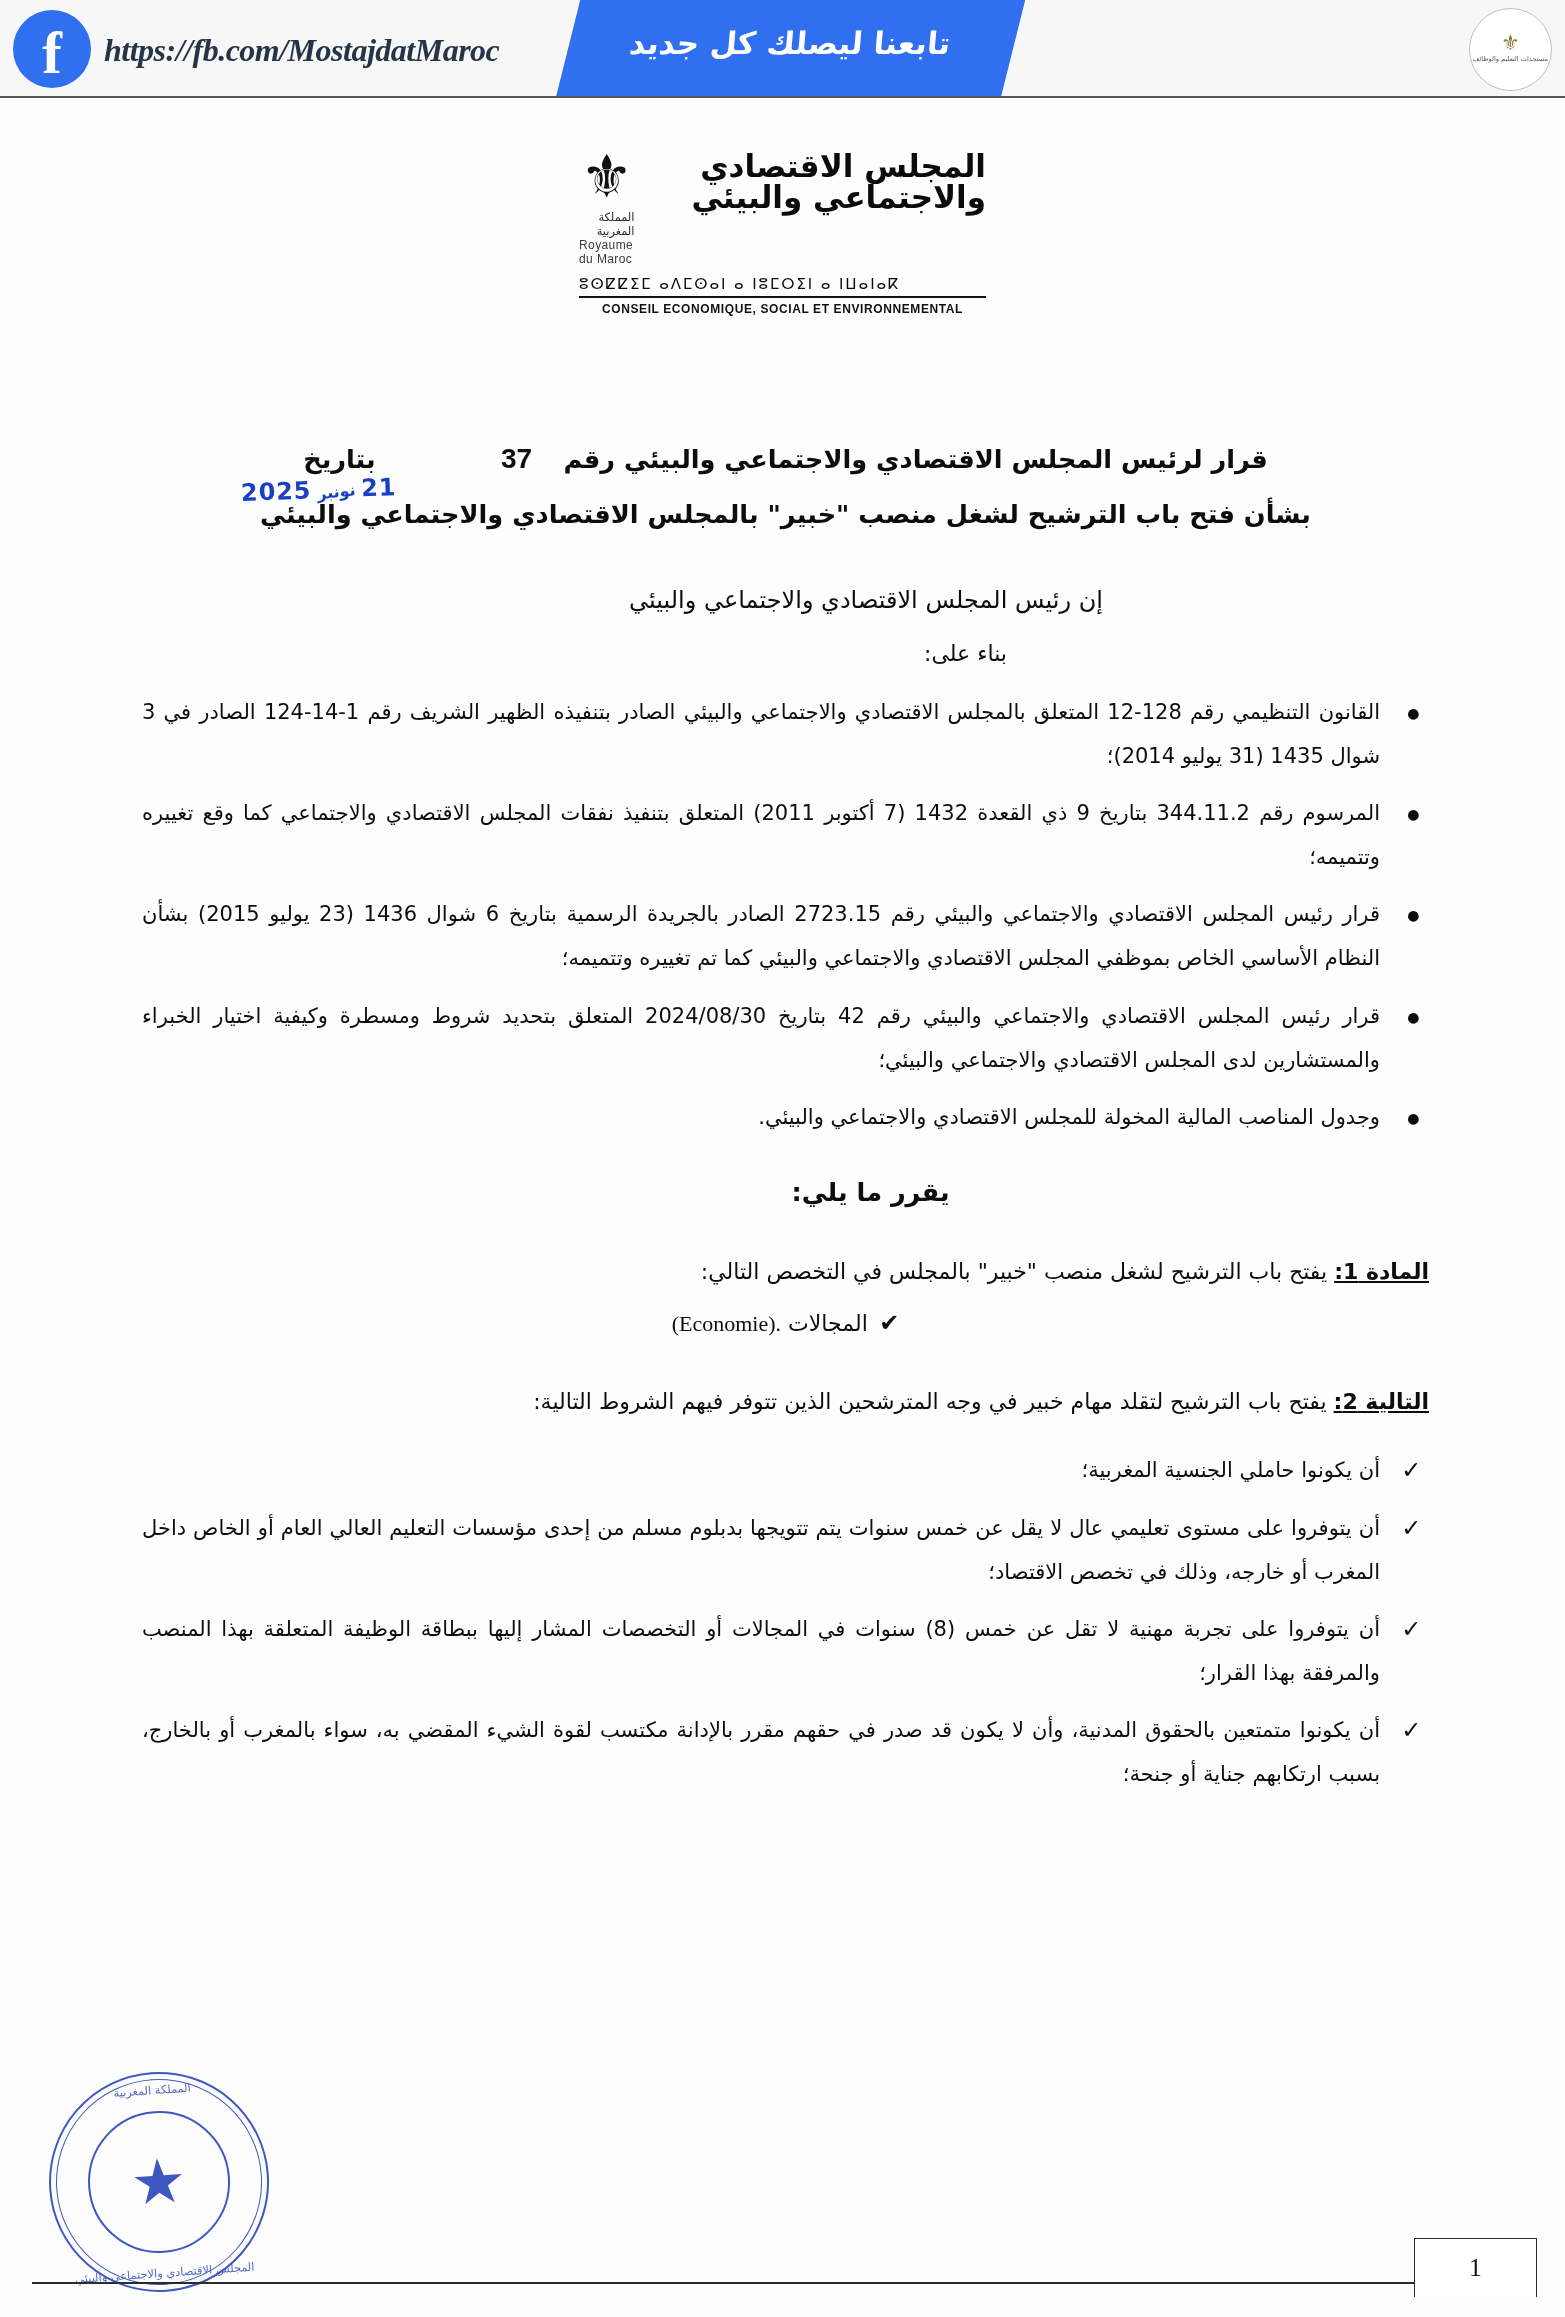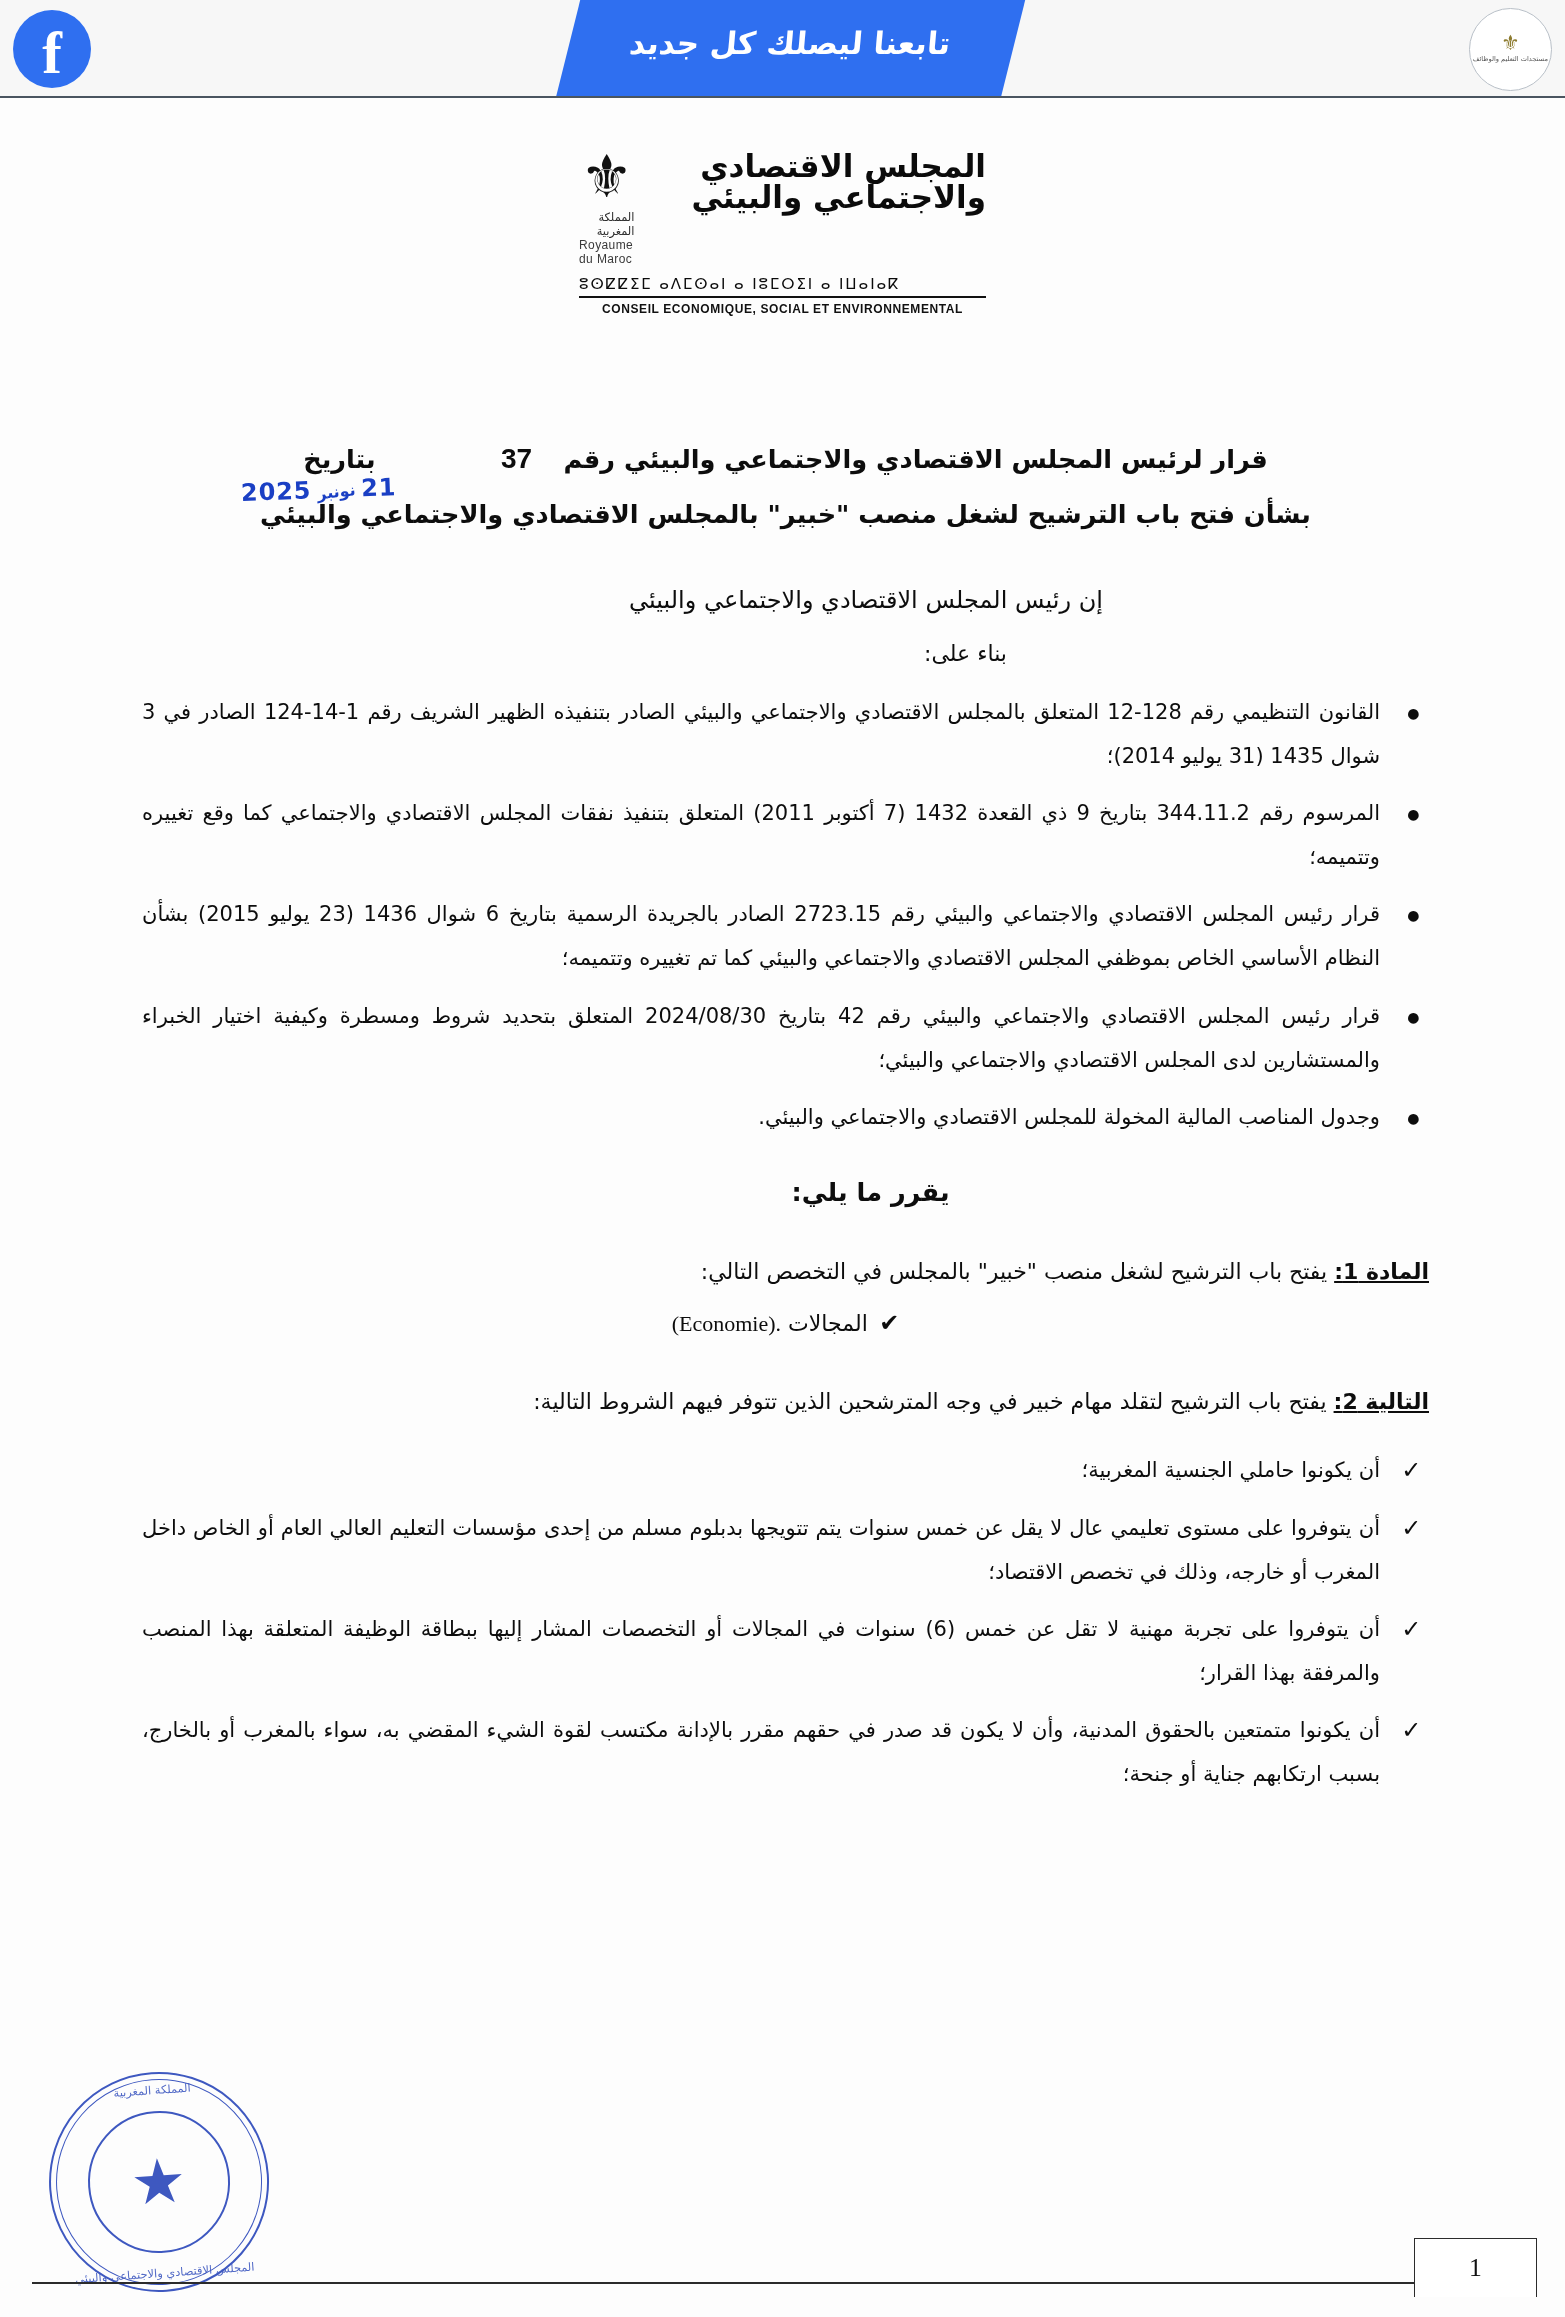--- a/index.html
+++ b/index.html
@@ -404,20 +404,21 @@
 <body>
 
 <div class="page">
 
   <div class="promo-banner">
     <div class="promo-blue-slab"></div>
 
     <div class="fb-circle">
       <span>f</span>
     </div>
+    <div class="fb-url">https://fb.com/MostajdatMaroc</div>
 
     <div class="promo-slogan">تابعنا ليصلك كل جديد</div>
 
     <div class="promo-seal">
       <div class="crest">⚜</div>
       <div class="mini-ar">مستجدات التعليم والوظائف</div>
     </div>
   </div>
 
   <div class="logo-block">
@@ -473,21 +474,21 @@
       <span class="latin">(Economie).</span>
     </div>
 
     <div class="article article-short">
       <span class="article-label">التالية 2:</span><span> يفتح باب الترشيح لتقلد مهام خبير في وجه المترشحين الذين تتوفر فيهم الشروط التالية:</span>
     </div>
 
     <ul class="check-list">
       <li class="short">أن يكونوا حاملي الجنسية المغربية؛</li>
       <li>أن يتوفروا على مستوى تعليمي عال لا يقل عن خمس سنوات يتم تتويجها بدبلوم مسلم من إحدى مؤسسات التعليم العالي العام أو الخاص داخل المغرب أو خارجه، وذلك في تخصص الاقتصاد؛</li>
-      <li>أن يتوفروا على تجربة مهنية لا تقل عن خمس (6) سنوات في المجالات أو التخصصات المشار إليها ببطاقة الوظيفة المتعلقة بهذا المنصب والمرفقة بهذا القرار؛</li>
+      <li>أن يتوفروا على تجربة مهنية لا تقل عن خمس (8) سنوات في المجالات أو التخصصات المشار إليها ببطاقة الوظيفة المتعلقة بهذا المنصب والمرفقة بهذا القرار؛</li>
       <li>أن يكونوا متمتعين بالحقوق المدنية، وأن لا يكون قد صدر في حقهم مقرر بالإدانة مكتسب لقوة الشيء المقضي به، سواء بالمغرب أو بالخارج، بسبب ارتكابهم جناية أو جنحة؛</li>
     </ul>
   </div>
 
   <div class="round-stamp">
     <div class="ring-outer"></div>
     <div class="ring-mid"></div>
     <div class="ring-inner"></div>
     <div class="star">★</div>
     <div class="stamp-text-top">المملكة المغربية</div>

